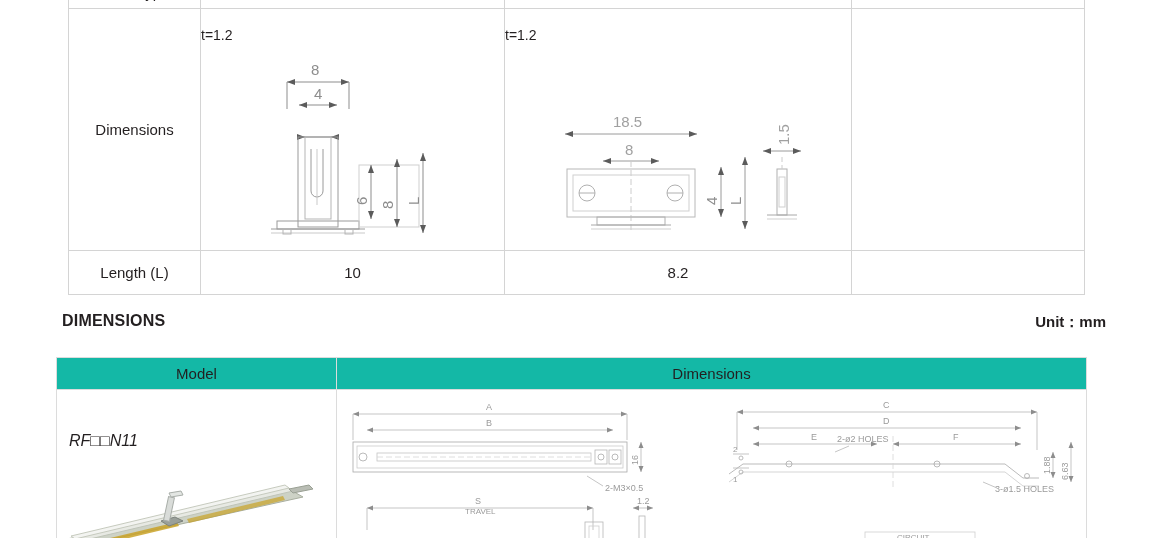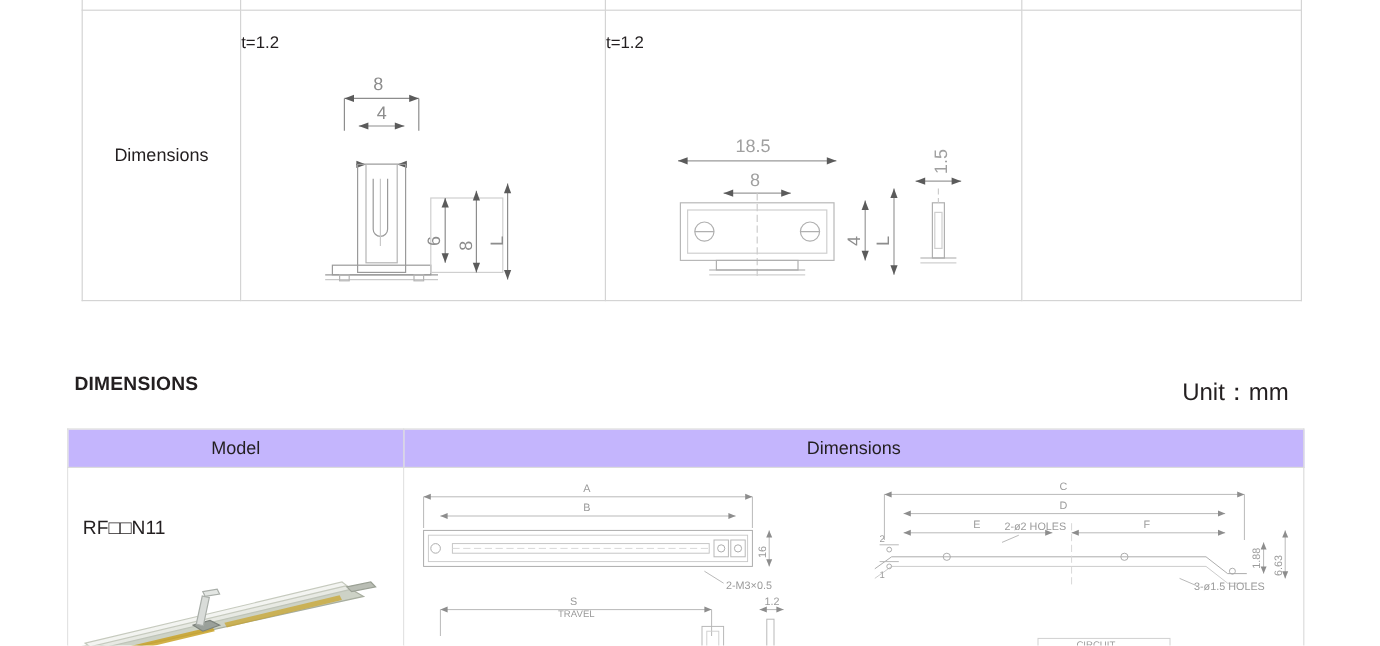--- a/index.html
+++ b/index.html
@@ -56,56 +56,57 @@
   
   .dim-heading {
     position: absolute;
     left: 62px; top: 312px;
     font-size: 16px;
     font-weight: bold;
     letter-spacing: .2px;
   }
   .unit-label {
     position: absolute;
-    right: 76px; top: 313px;
-    font-size: 20px;
-    font-weight: normal;
+    right: 44px; top: 313px;
+    font-size: 15px;
+    font-weight: bold;
   }
 
   
   .dim-table {
     position: absolute;
     left: 56px; top: 357px;
     width: 1030px;
     border-collapse: collapse;
     table-layout: fixed;
   }
   .dim-table td, .dim-table th {
     border: 1px solid #dcdcdc;
     padding: 0;
     vertical-align: top;
   }
   .dim-table thead th {
-    background: #c4b5fd;
+    background: #14b8a6;
     height: 32px;
     font-size: 15px;
     font-weight: normal;
     text-align: center;
     vertical-align: middle;
     color: #231f20;
   }
   .dh-model { width: 280px; }
   .dh-dims  { width: 750px; }
 
   .dim-body-row td { height: 150px; position: relative; background: #fff; }
 
   .model-name {
     position: absolute;
     left: 12px; top: 42px;
     font-size: 16px;
+    font-style: italic;
   }
 
   .photo-wrap {
     position: absolute;
     left: 0px; bottom: -8px;
     width: 278px; height: 66px;
   }
 
   svg { display: block; }
   text { font-family: "Liberation Sans", sans-serif; }
@@ -243,20 +244,26 @@
                 <text transform="translate(236,196) rotate(-90)" fill="#8d8d8d">L</text>
                 <text transform="translate(284,136) rotate(-90)" fill="#a0a0a0">1.5</text>
               </g>
             </svg>
           </div>
         </td>
 
         <td></td>
       </tr>
 
+      <tr class="row-len">
+        <td class="cell-label">Length (L)</td>
+        <td>10</td>
+        <td>8.2</td>
+        <td></td>
+      </tr>
     </tbody>
   </table>
 
   <div class="dim-heading">DIMENSIONS</div>
   <div class="unit-label">Unit：mm</div>
 
   <table class="dim-table">
     <colgroup>
         <col class="dh-model">
         <col class="dh-dims">

